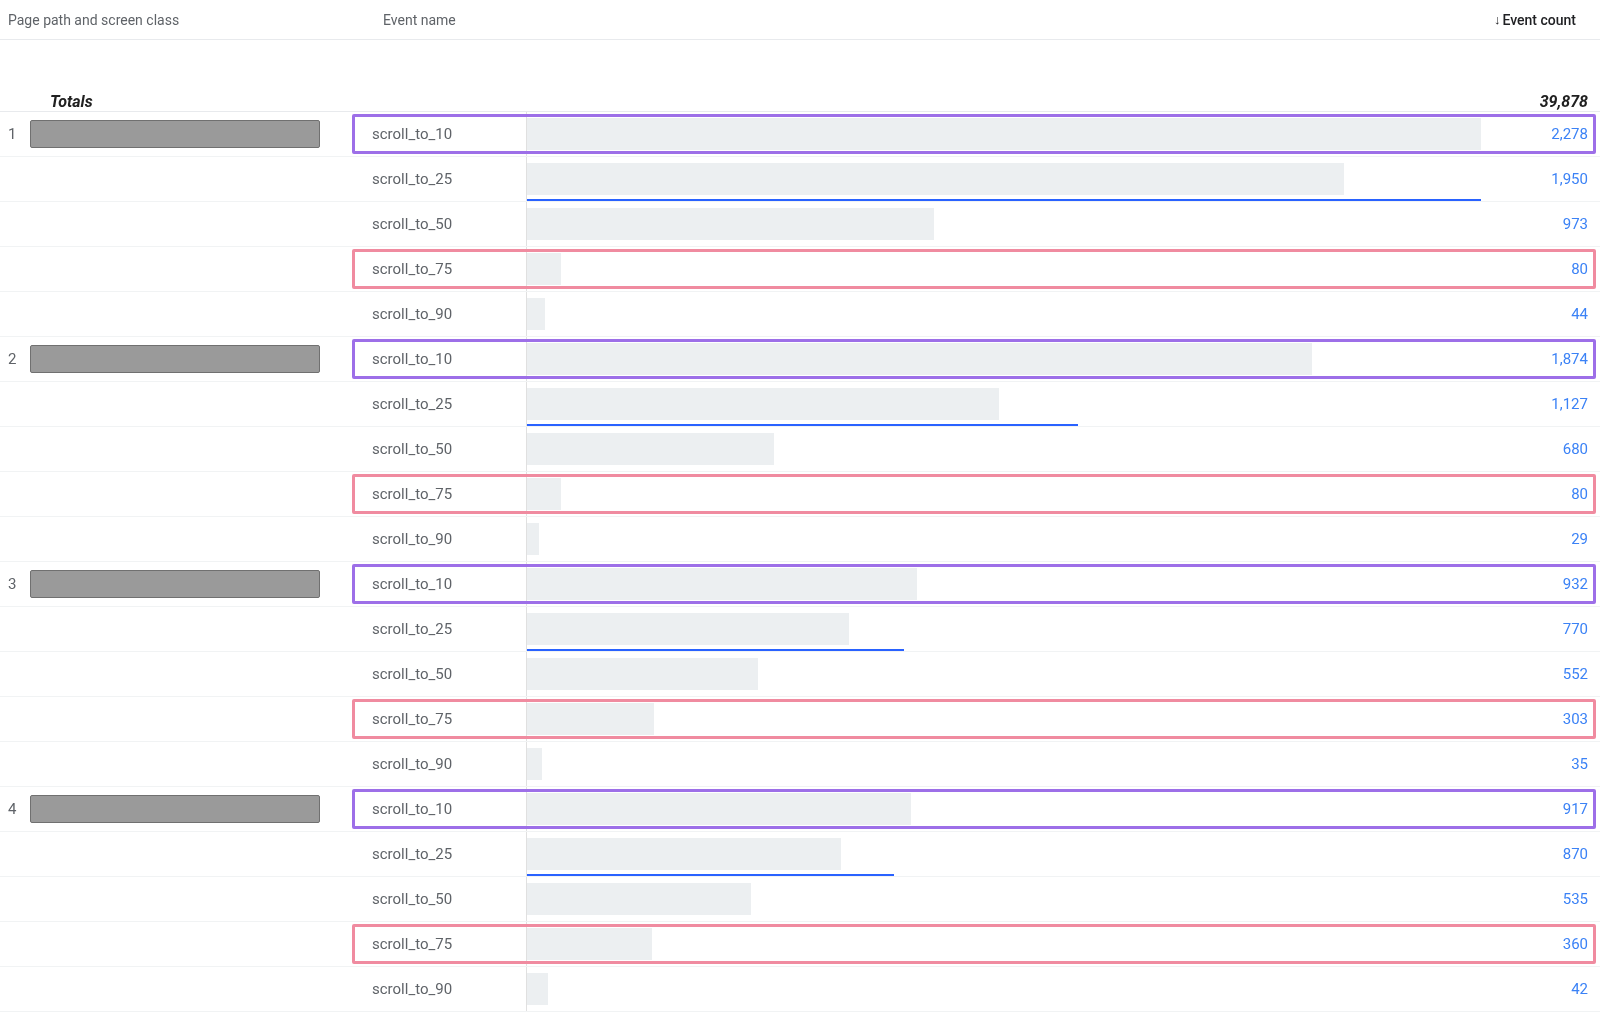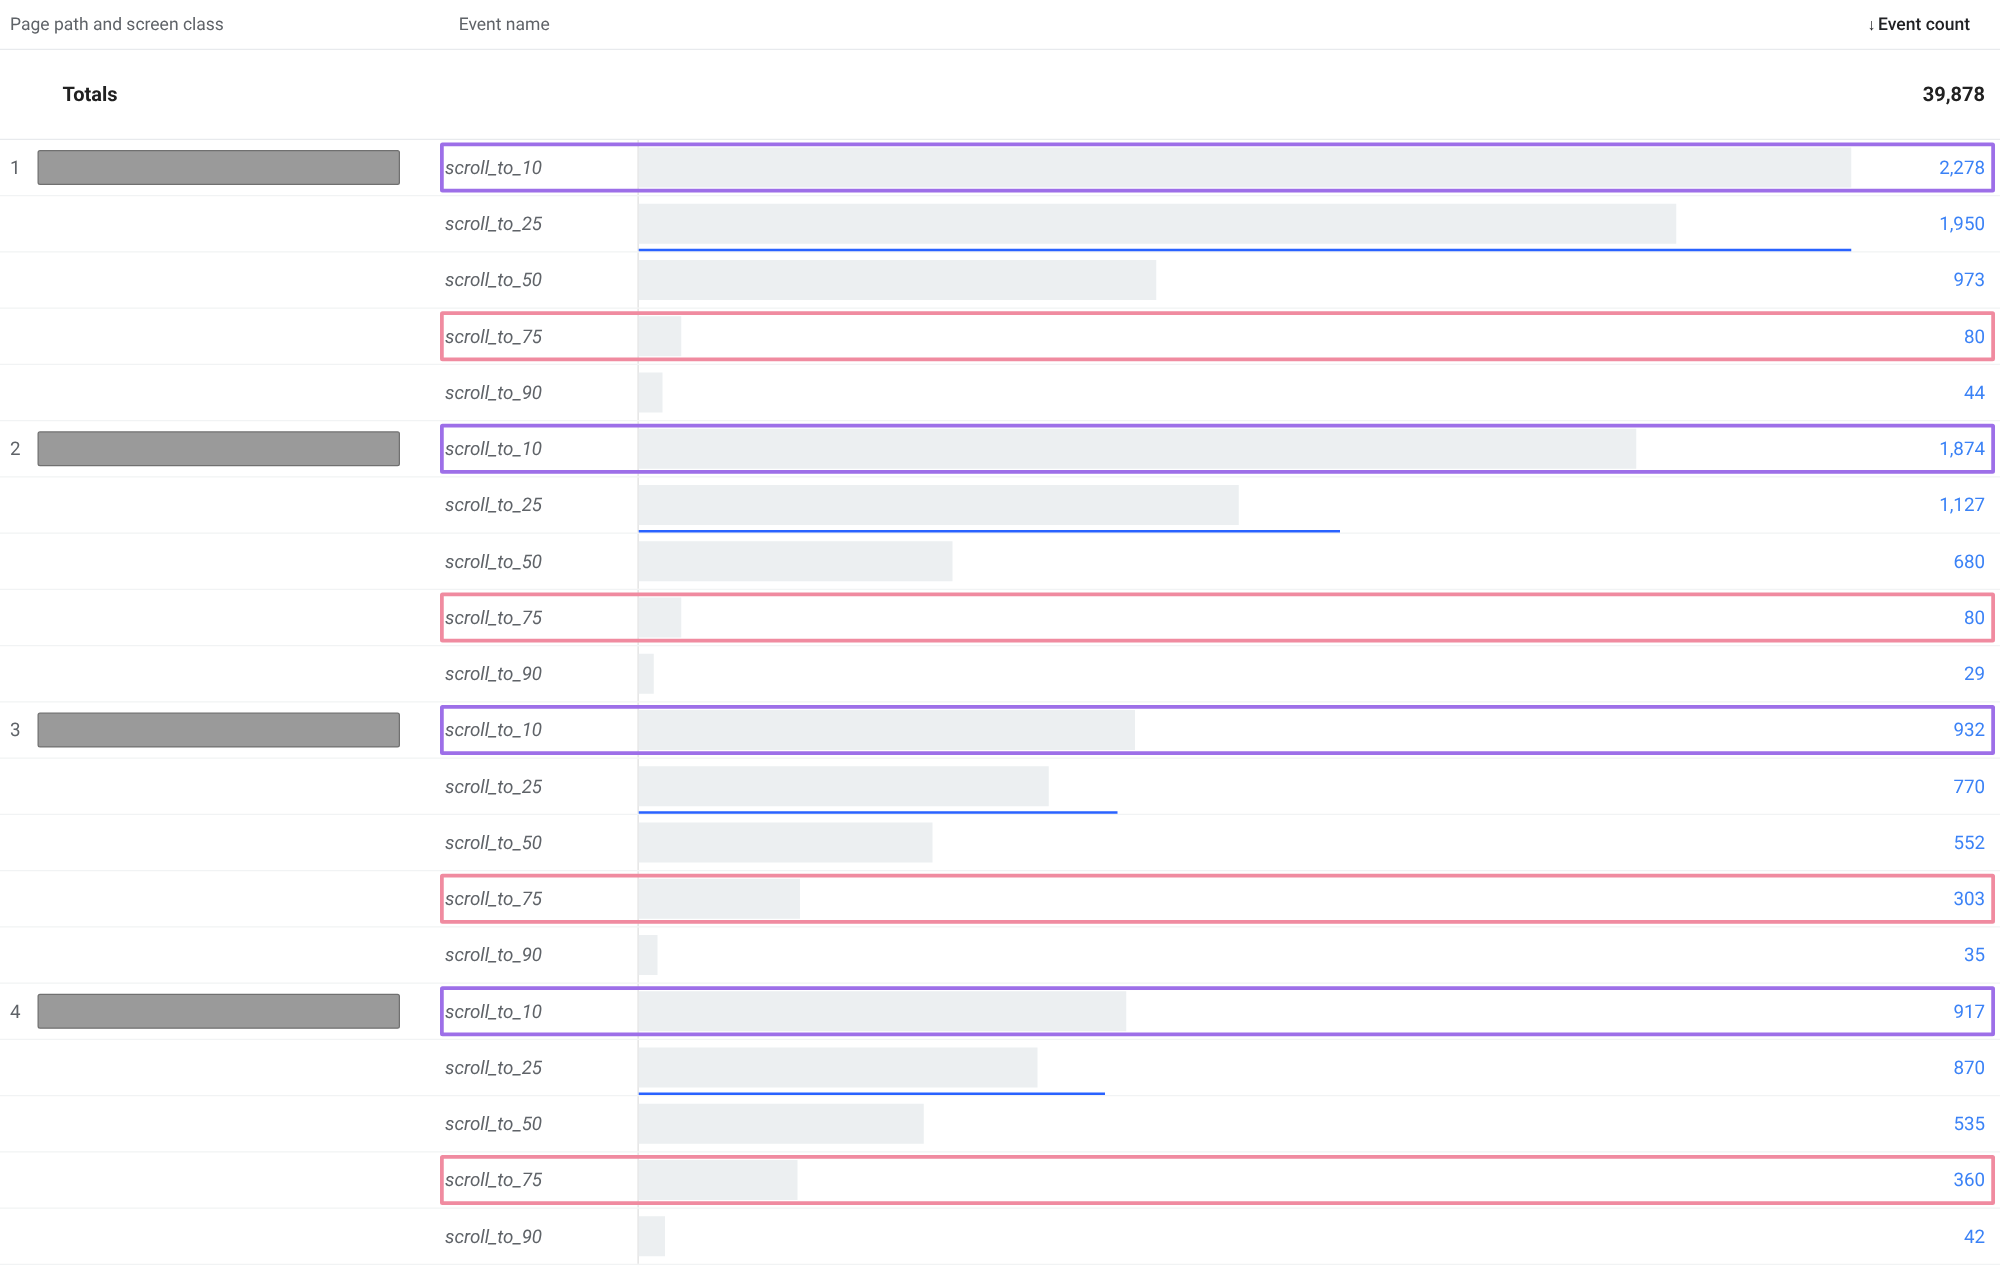--- a/index.html
+++ b/index.html
@@ -13,50 +13,51 @@
   .header-row {
     display: flex;
     align-items: center;
     height: 40px;
     border-bottom: 1px solid #e8eaed;
     color: #5f6368;
     font-size: 14px;
     gap: 11px;
   }
   .col-page { width: 350px; padding-left: 8px; }
-  .col-event { width: 160px; padding-left: 6px; }
+  .col-event { width: 160px; padding-left: 6px; margin-left: 16px; }
   .col-bar   { flex: 1; position: relative; }
   .col-count { width: 120px; text-align: right; padding-right: 12px; }
   .sort-header { font-weight: 500; color: #202124; display: inline-flex; align-items: center; gap: 2px; float: right; padding-right: 12px;}
   .totals-row {
     display: flex;
-    align-items: center;
+    align-items: flex-end;
     height: 72px;
     border-bottom: 1px solid #e8eaed;
+    font-style: italic;
   }
   .totals-row .col-page { font-weight: 700; padding-left: 50px; font-size: 16px;}
   .totals-row .col-count { font-weight: 700; font-size: 16px;}
   .data-row {
     display: flex;
     align-items: stretch;
     height: 45px;
     border-bottom: 1px solid #f1f3f4;
     position: relative;
   }
   .data-row .col-page {
     display: flex; align-items: center; gap: 14px; padding-left: 8px;
     color: #5f6368; font-size: 15px;
   }
   .redact {
     width: 290px; height: 28px;
     background: #9a9a9a;
     border: 1px solid #707070;
     border-radius: 2px;
   }
-  .data-row .col-event { display:flex; align-items:center; color:#5f6368; font-size:15px; padding-left:6px;font-style:italic;}
+  .data-row .col-event { display:flex; align-items:center; color:#5f6368; font-size:15px; padding-left:6px;}
   .data-row .col-count { display:flex; align-items:center; justify-content:flex-end; font-size:15px; color:#3b82f6;}
   .barcell { position: relative; }
   .barcell::before {
     content:""; position:absolute; left:0; top:0; bottom:0; width:1px; background:#e0e0e0;
   }
   .bar {
     position:absolute; left:1px; top:6px; bottom:6px;
     background:#eceff1;
   }
   .blueline {

